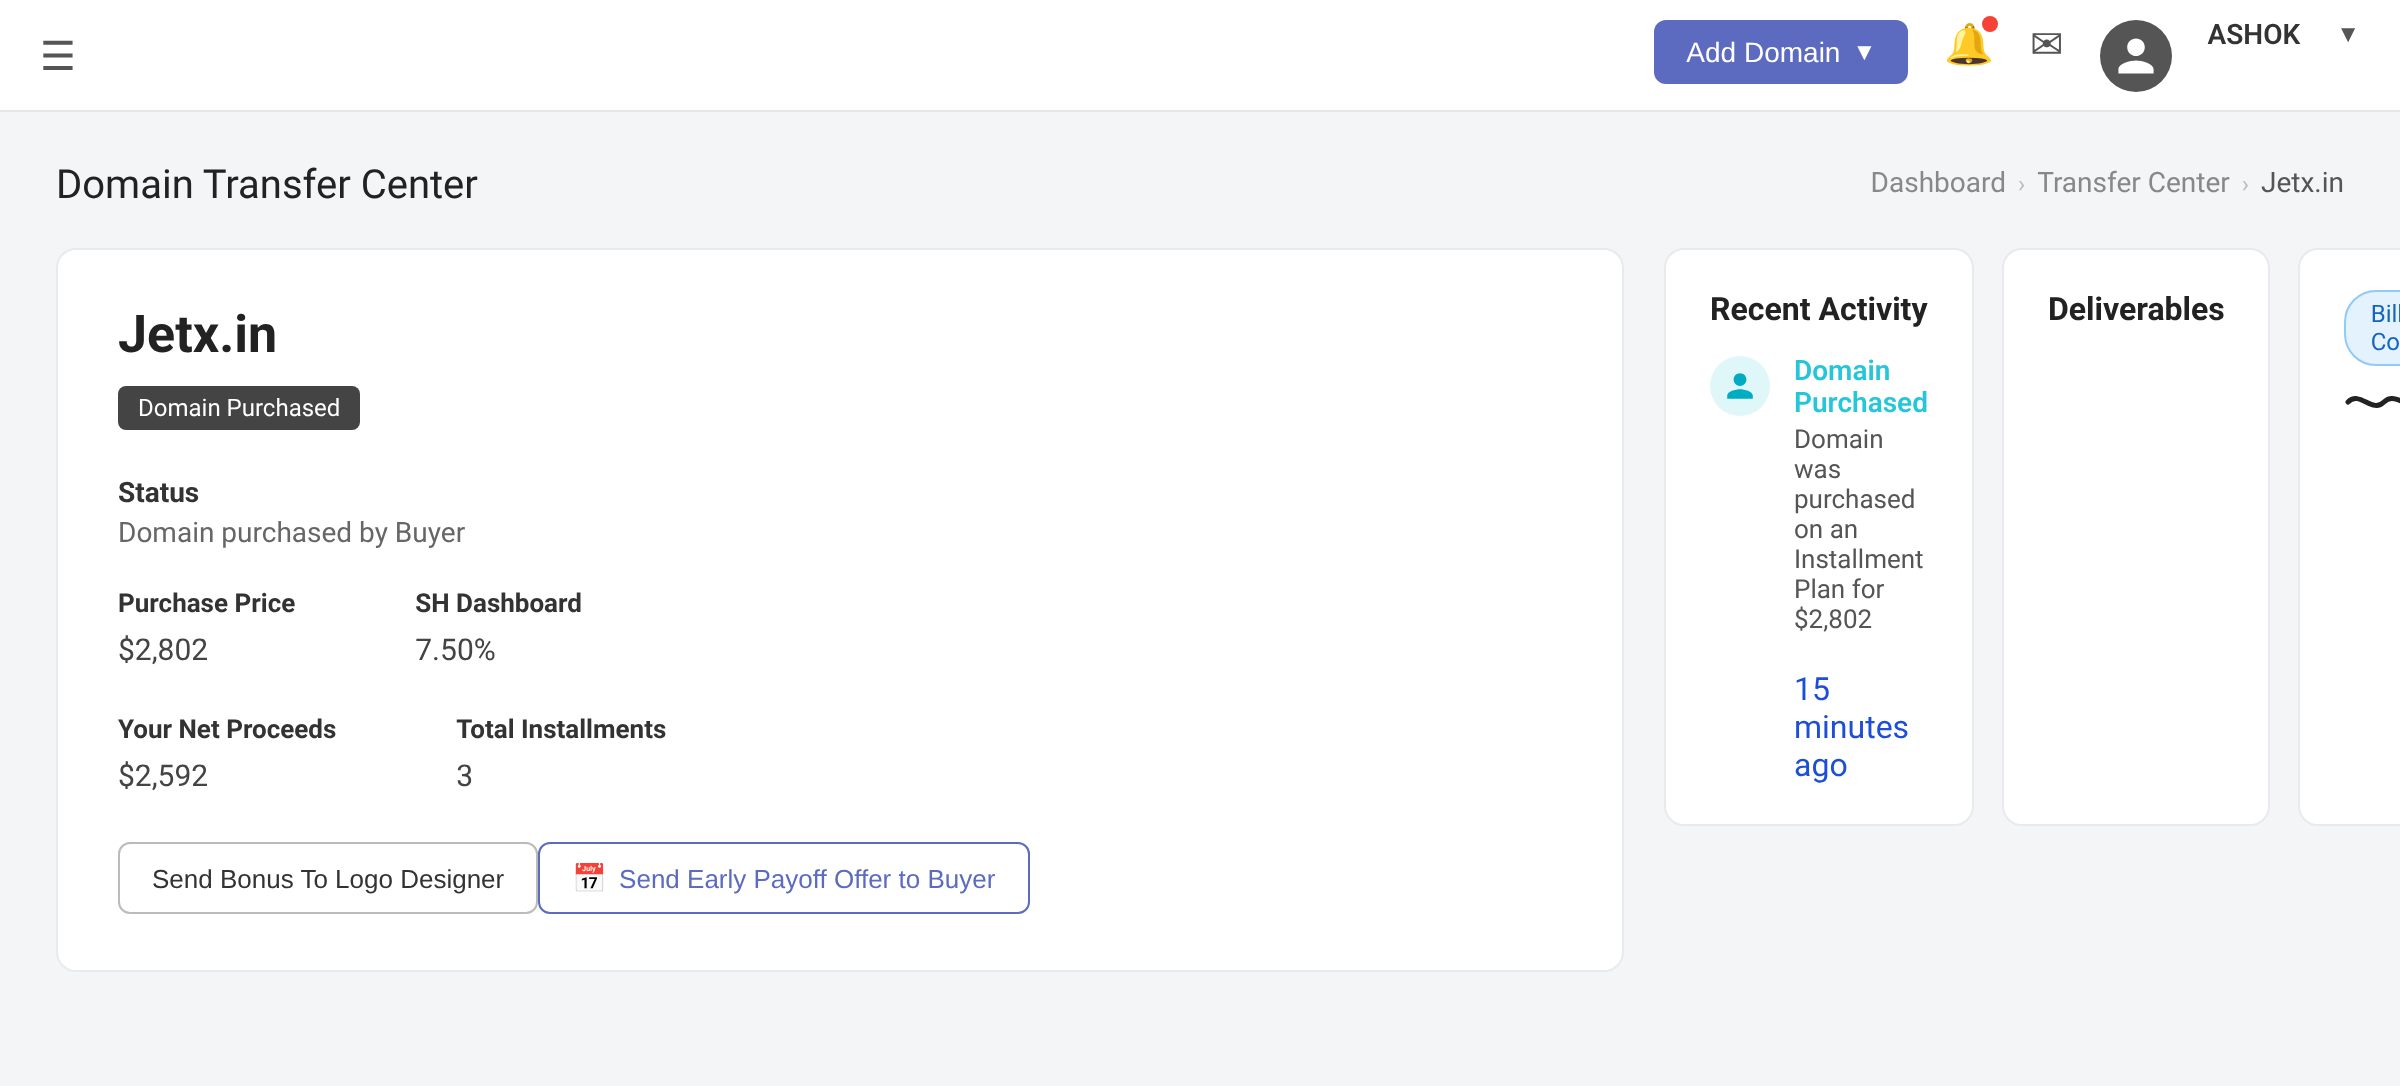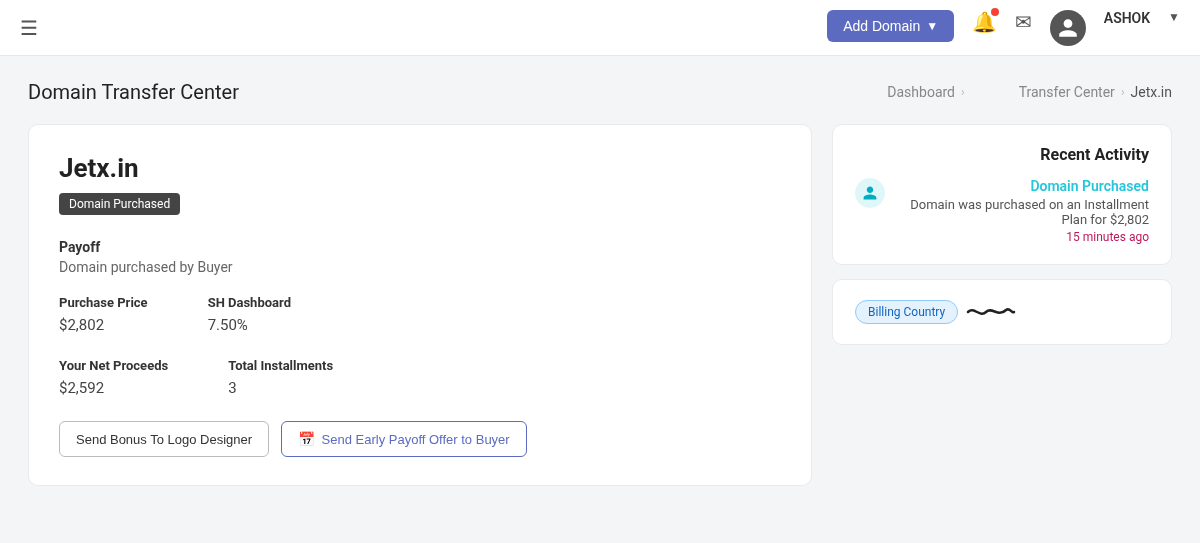--- a/index.html
+++ b/index.html
@@ -108,21 +108,20 @@
       display: flex;
       align-items: center;
       gap: 6px;
       font-size: 14px;
       color: #888;
     }
     .breadcrumb a {
       color: #888;
       text-decoration: none;
       cursor: pointer;
-      margin-left: 48px;
     }
     .breadcrumb-sep {
       color: #bbb;
       font-size: 12px;
     }
     .breadcrumb .current {
       color: #555;
     }
 
     
@@ -182,21 +181,20 @@
       color: #333;
       margin-bottom: 6px;
     }
     .stat-value {
       font-size: 15px;
       color: #444;
     }
 
     .action-buttons {
       display: flex;
-      gap: 12px;
       margin-top: 12px;
     }
     .btn-outline {
       background: #fff;
       border: 1.5px solid #bbb;
       color: #333;
       padding: 9px 16px;
       border-radius: 6px;
       font-size: 13px;
       cursor: pointer;
@@ -211,23 +209,22 @@
       cursor: pointer;
       display: flex;
       align-items: center;
       gap: 6px;
     }
 
     
     .right-col {
       width: 340px;
       display: flex;
-      flex-direction: column;
+      flex-direction: row;
       gap: 14px;
-      text-align: right;
     }
 
     .side-card {
       background: #fff;
       border-radius: 10px;
       padding: 20px 22px;
       border: 1px solid #e8eaed;
     }
     .side-card-title {
       font-size: 16px;
@@ -257,25 +254,25 @@
     .activity-content {}
     .activity-title {
       font-size: 14px;
       font-weight: 600;
       color: #26c6da;
       margin-bottom: 3px;
     }
     .activity-desc {
       font-size: 13px;
       color: #555;
-      margin-bottom: 3px;
+      margin-bottom: 17px;
     }
     .activity-time {
-      font-size: 12px;
-      color: #be185d;
+      font-size: 16px;
+      color: #1d4ed8;
     }
 
     
     .insights-tags {
       display: flex;
       gap: 8px;
       flex-wrap: wrap;
     }
     .tag-blue {
       background: #e3f2fd;
@@ -326,21 +323,21 @@
     </nav>
   </div>
 
   <div class="content-grid">
 
     <div class="domain-card">
       <div class="domain-name">Jetx.in</div>
       <span class="status-badge">Domain Purchased</span>
 
       <div class="info-section">
-        <div class="info-label">Payoff</div>
+        <div class="info-label">Status</div>
         <div class="info-value">Domain purchased by Buyer</div>
       </div>
 
       <div class="stats-row">
         <div class="stat-item">
           <div class="stat-label">Purchase Price</div>
           <div class="stat-value">$2,802</div>
         </div>
         <div class="stat-item">
           <div class="stat-label">SH Dashboard</div>
@@ -379,20 +376,23 @@
               </svg>
           </div>
           <div class="activity-content">
             <div class="activity-title">Domain Purchased</div>
             <div class="activity-desc">Domain was purchased on an Installment Plan for $2,802</div>
             <div class="activity-time">15 minutes ago</div>
           </div>
         </div>
       </div>
 
+      <div class="side-card">
+        <div class="side-card-title">Deliverables</div>
+      </div>
 
       <div class="side-card">
         <div class="insights-tags">
           <span class="tag-blue">Billing Country</span>
           <span style="display:inline-flex;align-items:center;">
             <svg width="50" height="20" viewBox="0 0 50 20">
 
               <path d="M2,10 C8,4 14,16 20,10 C26,4 32,16 40,8 C44,5 46,12 48,10" stroke="#222" stroke-width="2.5" fill="none" stroke-linecap="round"></path>
             </svg>
           </span>

